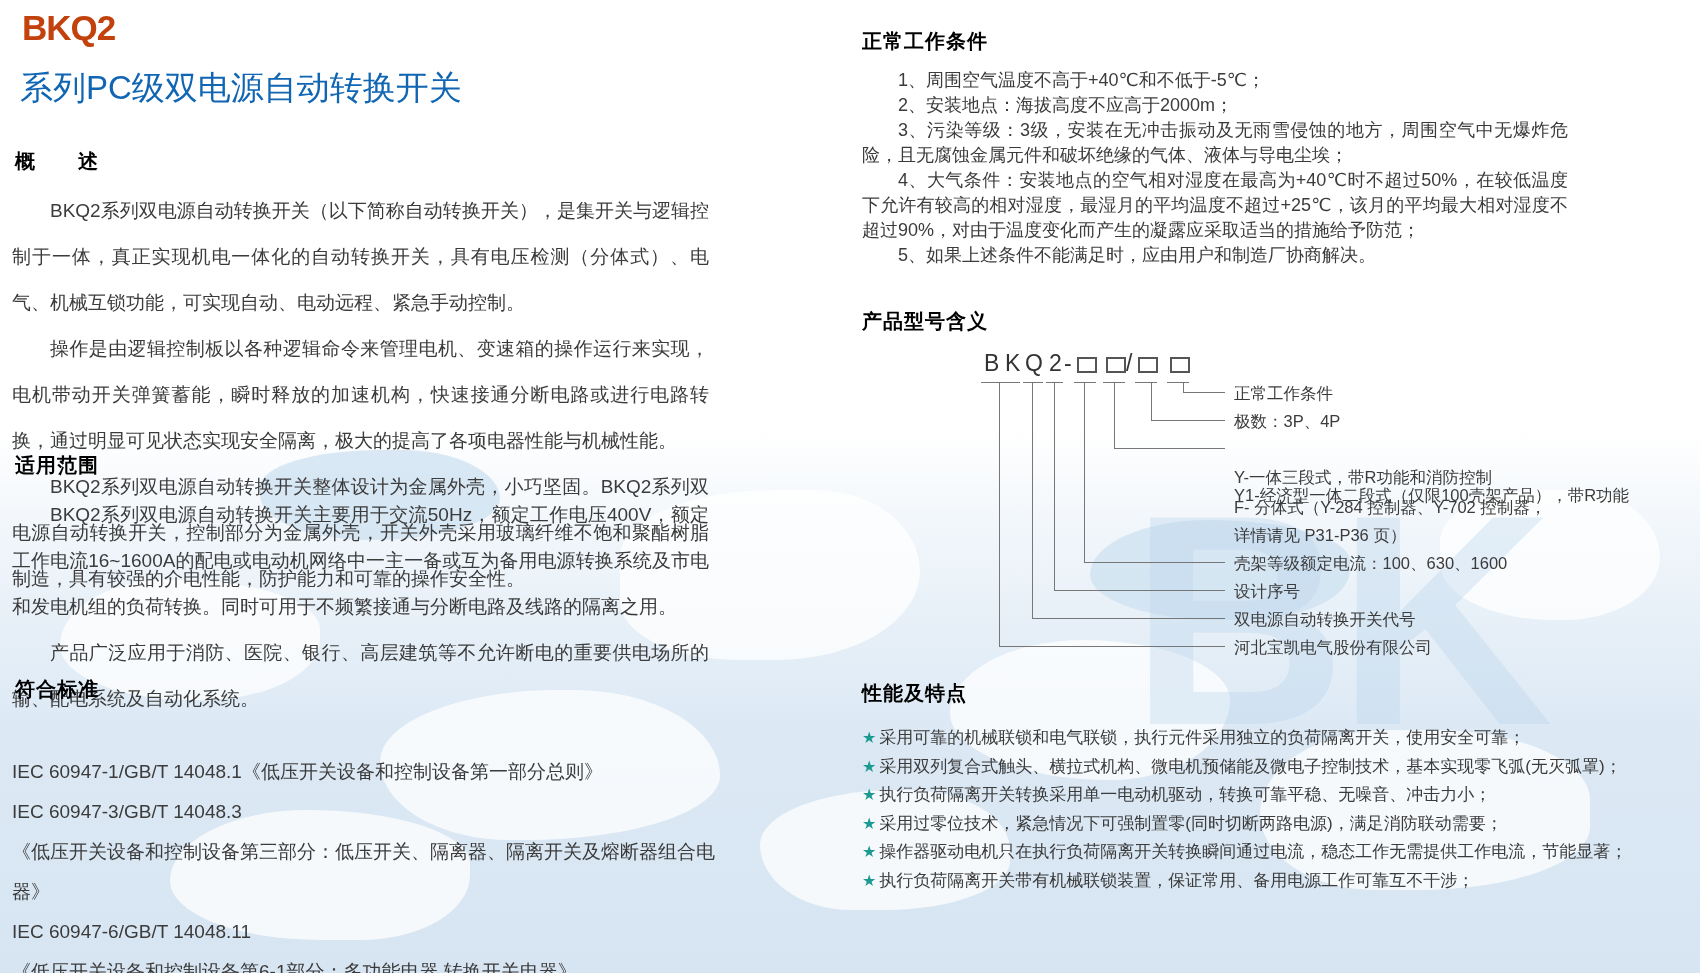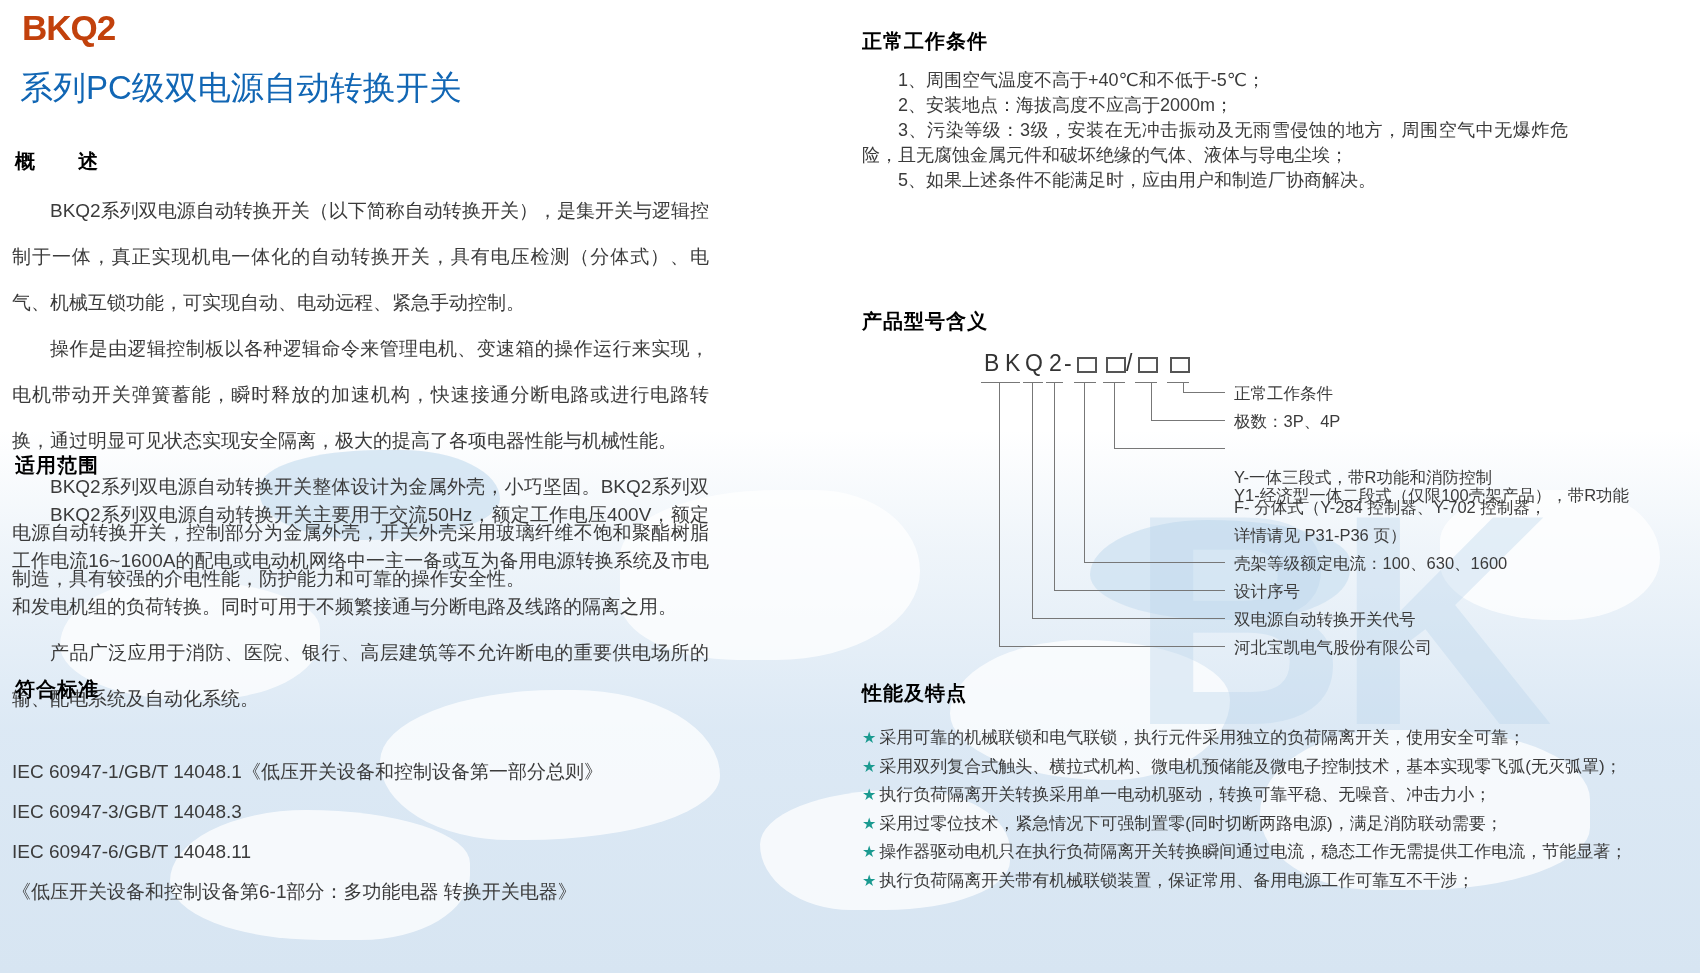--- a/index.html
+++ b/index.html
@@ -93,32 +93,34 @@
   <div class="sec-heading h-scope">适用范围</div>
   <div class="body-block scope-block">
     <p>BKQ2系列双电源自动转换开关主要用于交流50Hz，额定工作电压400V，额定工作电流16~1600A的配电或电动机网络中一主一备或互为备用电源转换系统及市电和发电机组的负荷转换。同时可用于不频繁接通与分断电路及线路的隔离之用。</p>
     <p>产品广泛应用于消防、医院、银行、高层建筑等不允许断电的重要供电场所的输、配电系统及自动化系统。</p>
   </div>
 
   <div class="sec-heading h-standards">符合标准</div>
   <div class="standards-block">
     <div>IEC 60947-1/GB/T 14048.1《低压开关设备和控制设备第一部分总则》</div>
     <div>IEC 60947-3/GB/T 14048.3</div>
+    <div>《低压开关设备和控制设备第三部分：低压开关、隔离器、隔离开关及熔断器组合电器》</div>
     <div>IEC 60947-6/GB/T 14048.11</div>
     <div>《低压开关设备和控制设备第6-1部分：多功能电器 转换开关电器》</div>
   </div>
 </div>
 
 <div class="col-right">
 
   <div class="sec-heading h-conditions">正常工作条件</div>
   <div class="conditions-block">
     <div>1、周围空气温度不高于+40℃和不低于-5℃；</div>
     <div>2、安装地点：海拔高度不应高于2000m；</div>
     <div>3、污染等级：3级，安装在无冲击振动及无雨雪侵蚀的地方，周围空气中无爆炸危险，且无腐蚀金属元件和破坏绝缘的气体、液体与导电尘埃；</div>
+    <div>4、大气条件：安装地点的空气相对湿度在最高为+40℃时不超过50%，在较低温度下允许有较高的相对湿度，最湿月的平均温度不超过+25℃，该月的平均最大相对湿度不超过90%，对由于温度变化而产生的凝露应采取适当的措施给予防范；</div>
     <div>5、如果上述条件不能满足时，应由用户和制造厂协商解决。</div>
   </div>
 
   <div class="sec-heading h-model">产品型号含义</div>
 
   <div class="diagram">
 
     <span class="m-char" style="left:122px;">B</span>
     <span class="m-char" style="left:143px;">K</span>
     <span class="m-char" style="left:163px;">Q</span>

